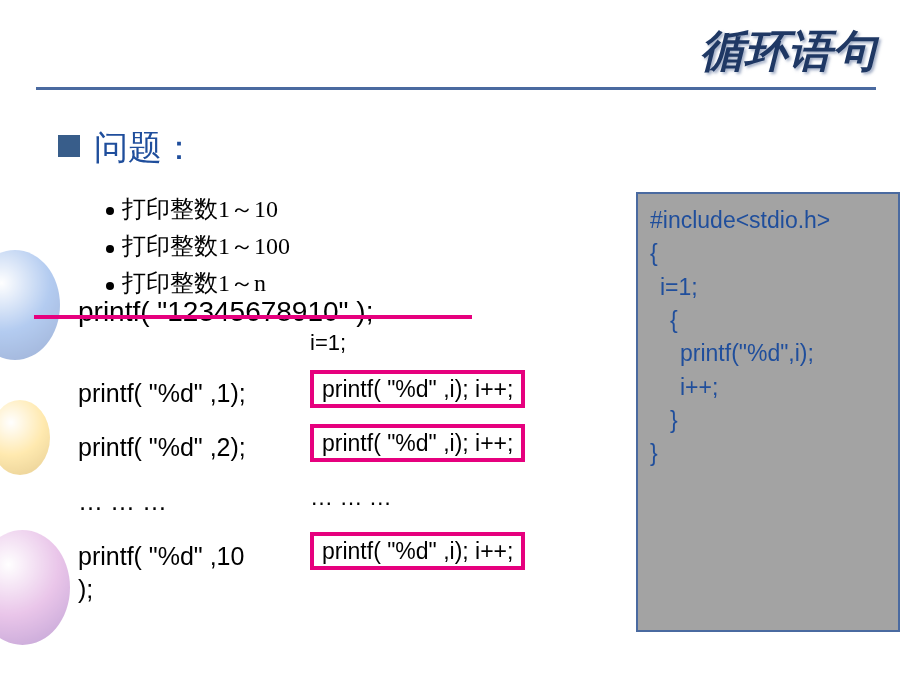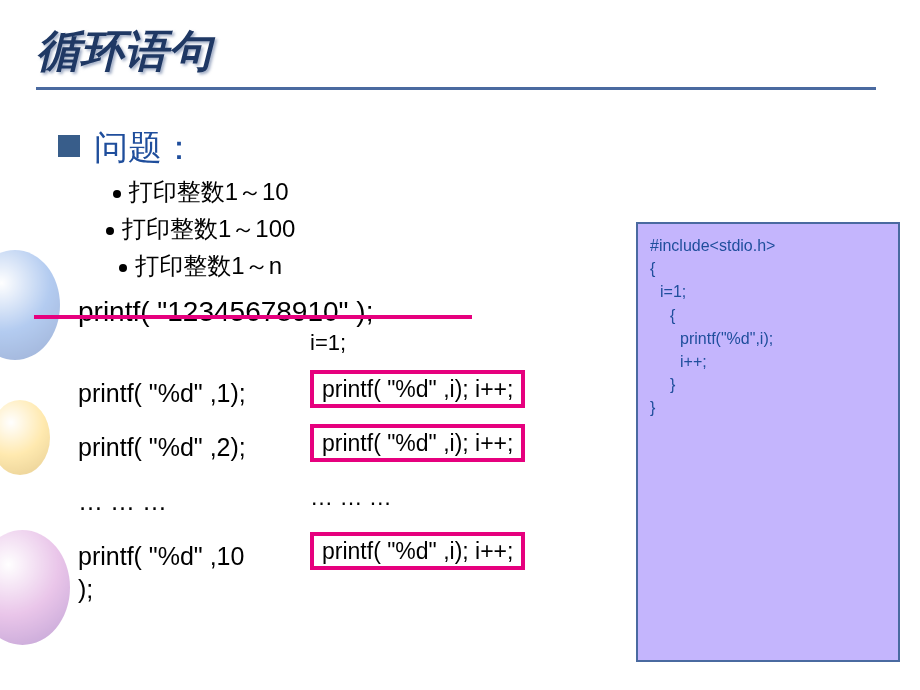--- a/index.html
+++ b/index.html
@@ -22,20 +22,21 @@
         background: radial-gradient(circle at 35% 30%, #fff 0%, #5a8fe0 50%, #2850a0 100%); }
   .b2 { left: -10px; top: 400px; width: 60px; height: 75px;
         background: radial-gradient(circle at 35% 30%, #fff 0%, #ffd050 50%, #c89010 100%); }
   .b3 { left: -25px; top: 530px; width: 95px; height: 115px;
         background: radial-gradient(circle at 35% 30%, #fff 0%, #d080d0 50%, #7030a0 100%); }
   .title-wrap {
     margin: 22px 0 0 36px;
     padding-bottom: 6px;
     border-bottom: 3px solid #4a6aa0;
     width: 840px;
+    text-align: right;
   }
   .title {
     font-size: 44px;
     font-weight: bold;
     font-style: italic;
     color: #1f3864;
     text-shadow: 2px 2px 3px rgba(100,120,160,0.6);
     font-family: "SimHei","Microsoft YaHei",sans-serif;
   }
   .content {
@@ -50,26 +51,25 @@
     vertical-align: top;
     margin-top: 10px;
   }
   .h-problem {
     font-size: 34px;
     color: #1f4e9c;
     font-family: "SimSun",serif;
     margin-left: 10px;
   }
   .sub-list {
-    margin: 2px 0 0 48px;
+    margin: 20px 0 0 48px;
     font-size: 24px;
     line-height: 1.55;
     color: #000;
-    font-family: Liberation Sans, sans-serif;
-    text-align: center;
+    font-family: Liberation Serif, serif;
   }
   .sub-list .dot {
     display: inline-block;
     width: 8px; height: 8px;
     border-radius: 50%;
     background: #000;
     margin-right: 8px;
     vertical-align: middle;
   }
   .struck-wrap {
@@ -116,28 +116,27 @@
     padding: 2px 8px;
     white-space: nowrap;
   }
   .code-box {
     position: absolute;
     right: 20px;
     top: 192px;
     width: 264px;
     height: 440px;
     border: 2px solid #4a6aa0;
-    background: #c4b5fd;
+    background: #a3a3a3;
     padding: 10px 8px 8px 12px;
     box-sizing: border-box;
     font-family: "Comic Sans MS", "Arial", sans-serif;
-    font-size: 16px;
+    font-size: 23px;
     color: #1f4e9c;
     line-height: 1.45;
-    margin-top: 30px;
   }
   .code-box .ind1 { padding-left: 10px; }
   .code-box .ind2 { padding-left: 20px; }
   .code-box .ind3 { padding-left: 30px; }
 </style>
 </head>
 <body>
 
 <div class="balloon b1"></div>
 <div class="balloon b2"></div>

